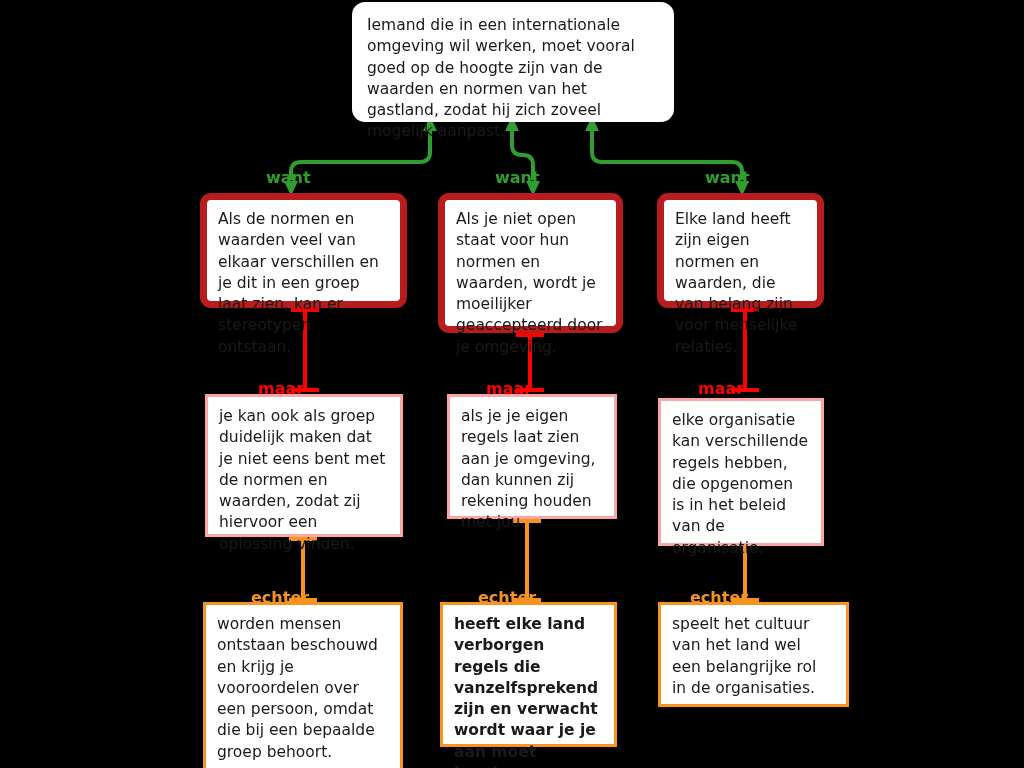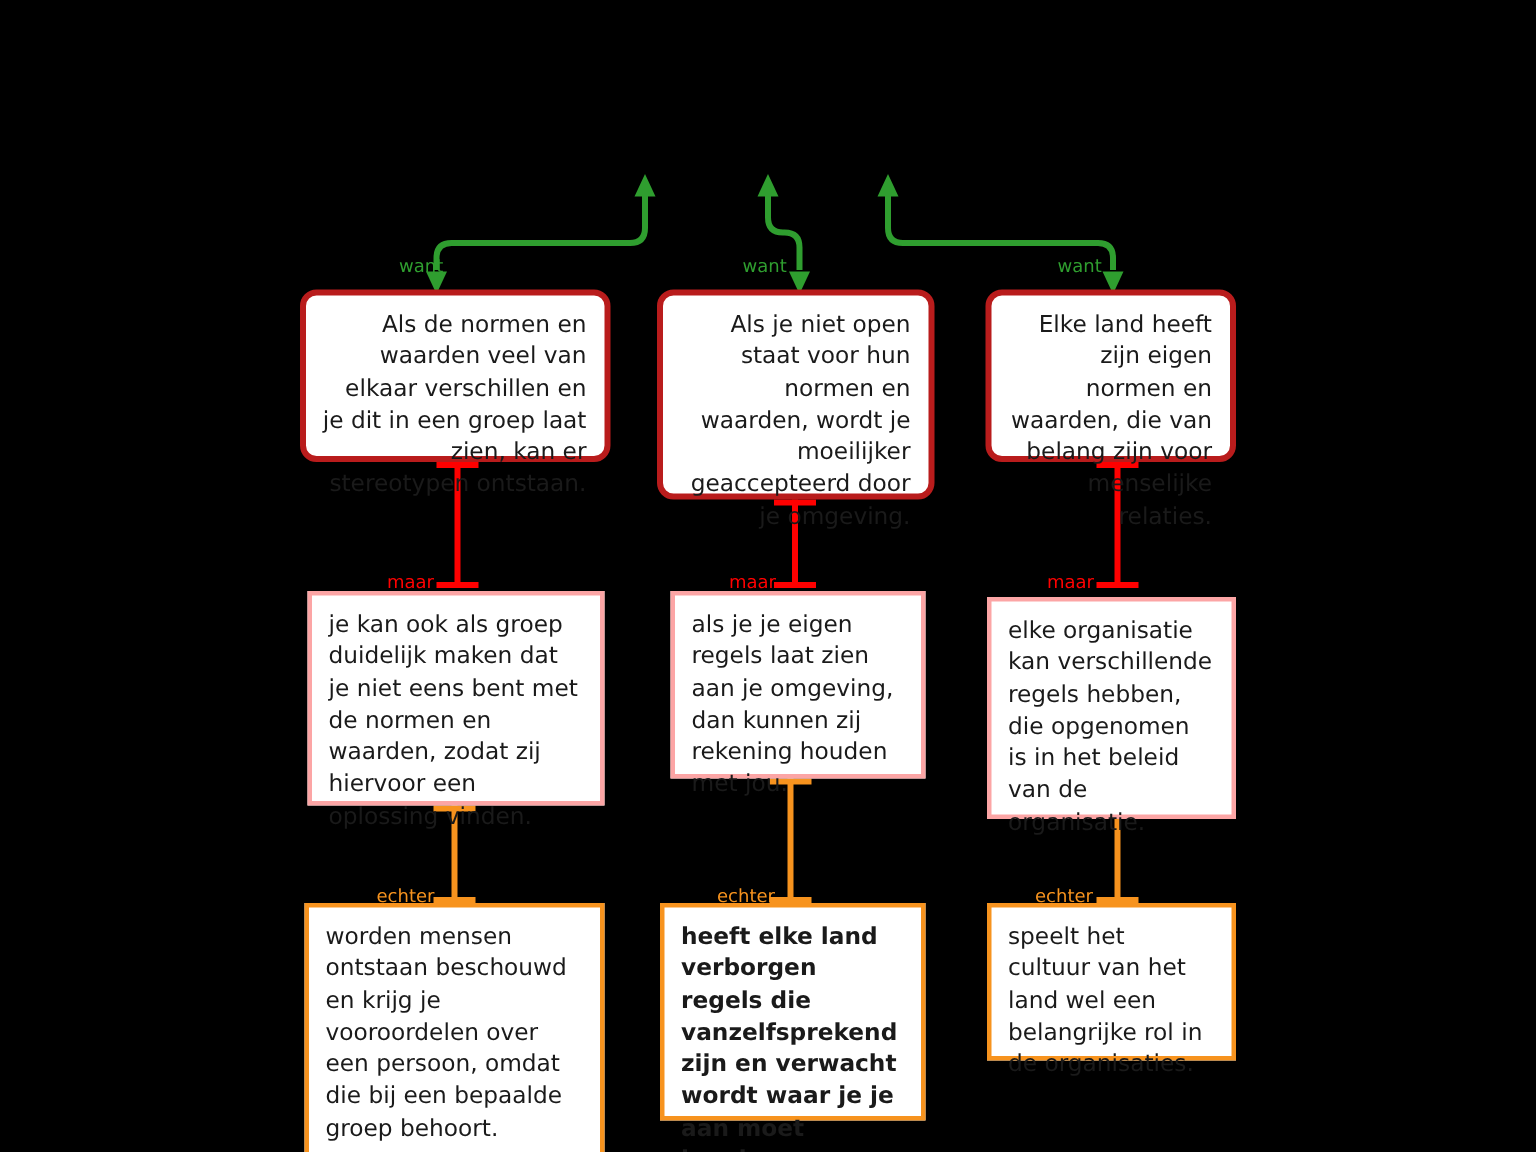--- a/index.html
+++ b/index.html
@@ -37,41 +37,40 @@
     color: #1a1a1a;
     font-size: 15.5px;
     line-height: 21.3px;
     padding: 9px 12px 9px 11px;
   }
   .node .txt {
     display: block;
     white-space: pre-line;
   }
   .node.green {
-    border: 4px solid #b91c1c;
+    border: 7px solid #b91c1c;
     border-radius: 11px;
-    text-align: right;
   }
   .node.red {
     border: 3px solid #fca5a5;
     border-radius: 0;
   }
   .node.orange {
     border: 3px solid #f7931e;
     border-radius: 0;
   }
   .node.root {
     border: 3px solid #ffffff;
     border-radius: 13px;
     padding: 10px 14px 10px 12px;
   }
   .conn-label {
     position: absolute;
-    font-size: 12px;
-    font-weight: normal;
+    font-size: 16px;
+    font-weight: bold;
     letter-spacing: 0px;
     line-height: 11.5px;
     white-space: nowrap;
   }
   .conn-label.want  { color: #2f9e2f; }
   .conn-label.maar  { color: #ff0000; text-align: center; }
   .conn-label.echter{ color: #f7931e; }
 </style>
 </head>
 <body>
@@ -125,20 +124,23 @@
       <line x1="513" y1="521" x2="541" y2="521" stroke="#f7931e" stroke-width="4"></line>
       <line x1="513" y1="600" x2="541" y2="600" stroke="#f7931e" stroke-width="4"></line>
     </g>
     <g>
       <line x1="745" y1="542" x2="745" y2="602" stroke="#f7931e" stroke-width="4"></line>
       <line x1="731" y1="544" x2="759" y2="544" stroke="#f7931e" stroke-width="4"></line>
       <line x1="731" y1="600" x2="759" y2="600" stroke="#f7931e" stroke-width="4"></line>
     </g>
   </svg>
 
+  <div class="node root" style="left:352px; top:2px; width:322px; height:120px;">
+    <span class="txt">Iemand die in een internationale omgeving wil werken, moet vooral goed op de hoogte zijn van de waarden en normen van het gastland, zodat hij zich zoveel mogelijk aanpast.</span>
+  </div>
 
   <div class="node green" style="left:200px; top:193px; width:207px; height:115px;">
     <span class="txt">Als de normen en waarden veel van elkaar verschillen en je dit in een groep laat zien, kan er stereotypen ontstaan.</span>
   </div>
 
   <div class="node green" style="left:438px; top:193px; width:185px; height:140px;">
     <span class="txt">Als je niet open staat voor hun normen en waarden, wordt je moeilijker geaccepteerd door je omgeving.</span>
   </div>
 
   <div class="node green" style="left:657px; top:193px; width:167px; height:115px;">
@@ -158,21 +160,21 @@
   </div>
 
   <div class="node orange" style="left:203px; top:602px; width:200px; height:170px;">
     <span class="txt">worden mensen ontstaan beschouwd en krijg je vooroordelen over een persoon, omdat die bij een bepaalde groep behoort.</span>
   </div>
 
   <div class="node orange" style="left:440px; top:602px; width:177px; height:145px;font-weight:bold;">
     <span class="txt">heeft elke land verborgen regels die vanzelfsprekend zijn en verwacht wordt waar je je aan moet houden..</span>
   </div>
 
-  <div class="node orange" style="left:658px; top:602px; width:166px; height:105px;">
+  <div class="node orange" style="left:658px; top:602px; width:191px; height:105px;">
     <span class="txt">speelt het cultuur van het land wel een belangrijke rol in de organisaties.</span>
   </div>
 
   <div class="conn-label want" style="left:266px; top:172px;">want</div>
   <div class="conn-label want" style="left:495px; top:172px;">want</div>
   <div class="conn-label want" style="left:705px; top:172px;">want</div>
 
   <div class="conn-label maar" style="left:258px; top:383px;">maar</div>
   <div class="conn-label maar" style="left:486px; top:383px;">maar</div>
   <div class="conn-label maar" style="left:698px; top:383px;">maar</div>

